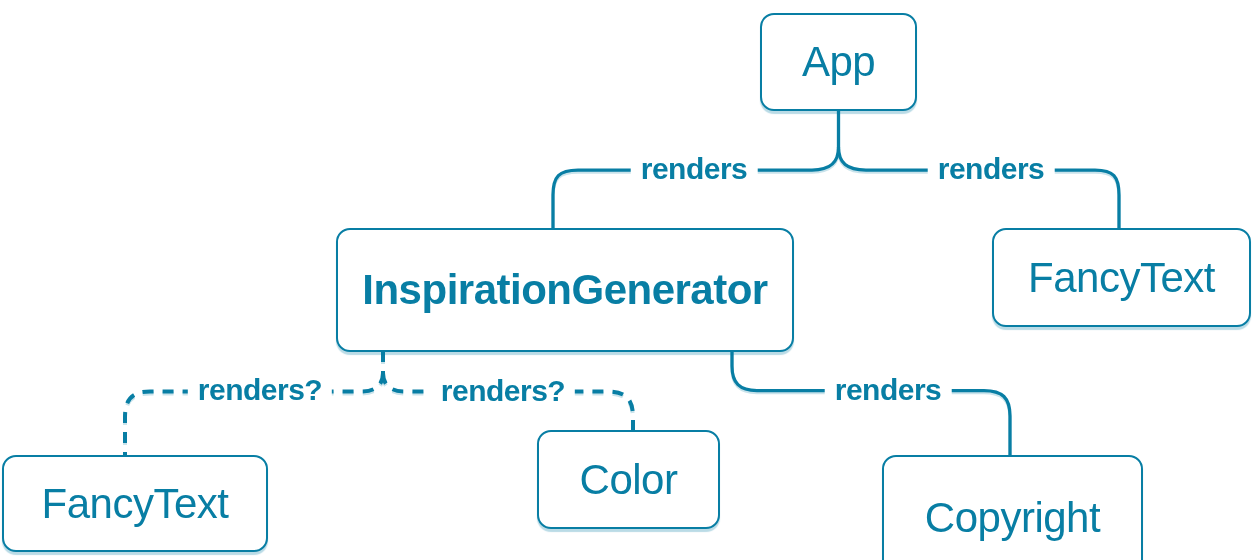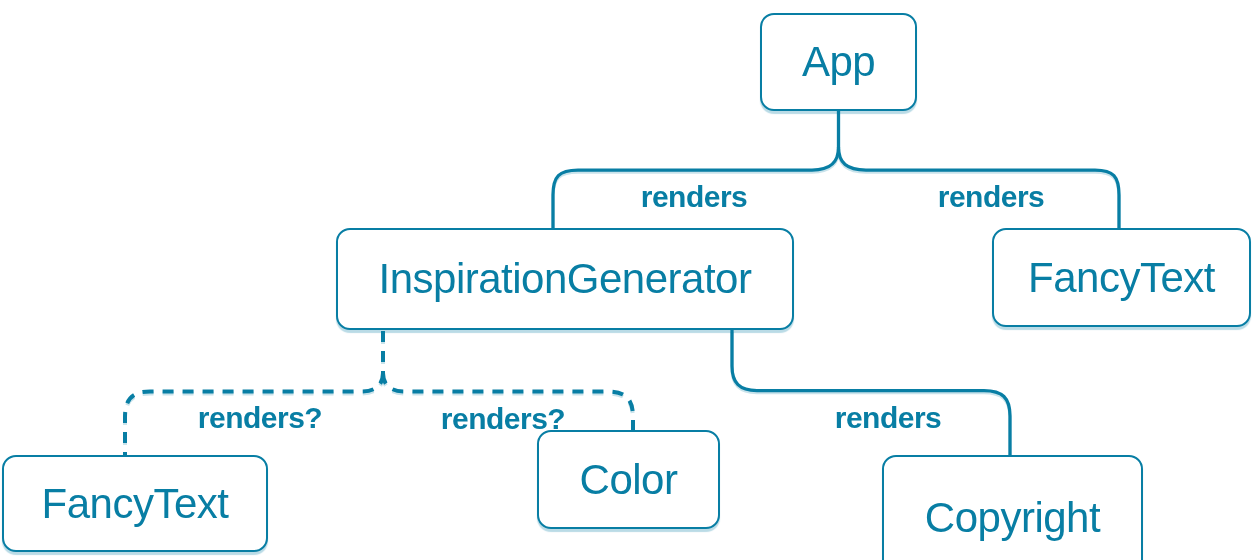--- a/index.html
+++ b/index.html
@@ -51,21 +51,20 @@
     position: absolute;
     transform: translate(-50%, -50%);
     background: var(--bg, #ffffff);
     color: var(--accent, #087ea4);
     font-size: 30px;
     font-weight: bold;
     letter-spacing: -0.5px;
     line-height: 1.15;
     padding: 0 10px;
     white-space: nowrap;
-    margin-top: 28px;
   }
 </style>
 </head>
 <body>
 
 <div id="canvas" style="--accent: #087ea4; --bg: #ffffff; --node-fill: #ffffff; --shadow: rgba(8,126,164,0.28);">
 
   <svg id="edges" viewBox="0 0 1257 560" xmlns="http://www.w3.org/2000/svg">
 
     <path class="edge" d="M838.5 103 V147 C838.5 163 830 170 812 170 H578 C559 170 553 176.5 553 195 V228"></path>
@@ -82,21 +81,21 @@
   </svg>
 
   <span class="edge-label" style="left:694px; top:169px;">renders</span>
   <span class="edge-label" style="left:991px; top:169px;">renders</span>
   <span class="edge-label" style="left:260px; top:390px;">renders?</span>
   <span class="edge-label" style="left:503px; top:391px;">renders?</span>
   <span class="edge-label" style="left:888px; top:390px;">renders</span>
 
   <div class="node" style="left:760px; top:5px; width:157px; height:98px;margin-top:8px;">App</div>
 
-  <div class="node" style="left:336px; top:228px; width:458px; height:102px;">InspirationGenerator</div>
+  <div class="node" style="left:336px; top:228px; width:458px; height:124px;font-weight:bold;">InspirationGenerator</div>
 
   <div class="node" style="left:992px; top:228px; width:259px; height:99px;">FancyText</div>
 
   <div class="node" style="left:2px; top:455px; width:266px; height:97px;">FancyText</div>
 
   <div class="node" style="left:537px; top:430px; width:183px; height:99px;">Color</div>
 
   <div class="node" style="left:882px; top:455px; width:261px; height:125px;">Copyright</div>
 
 </div>

